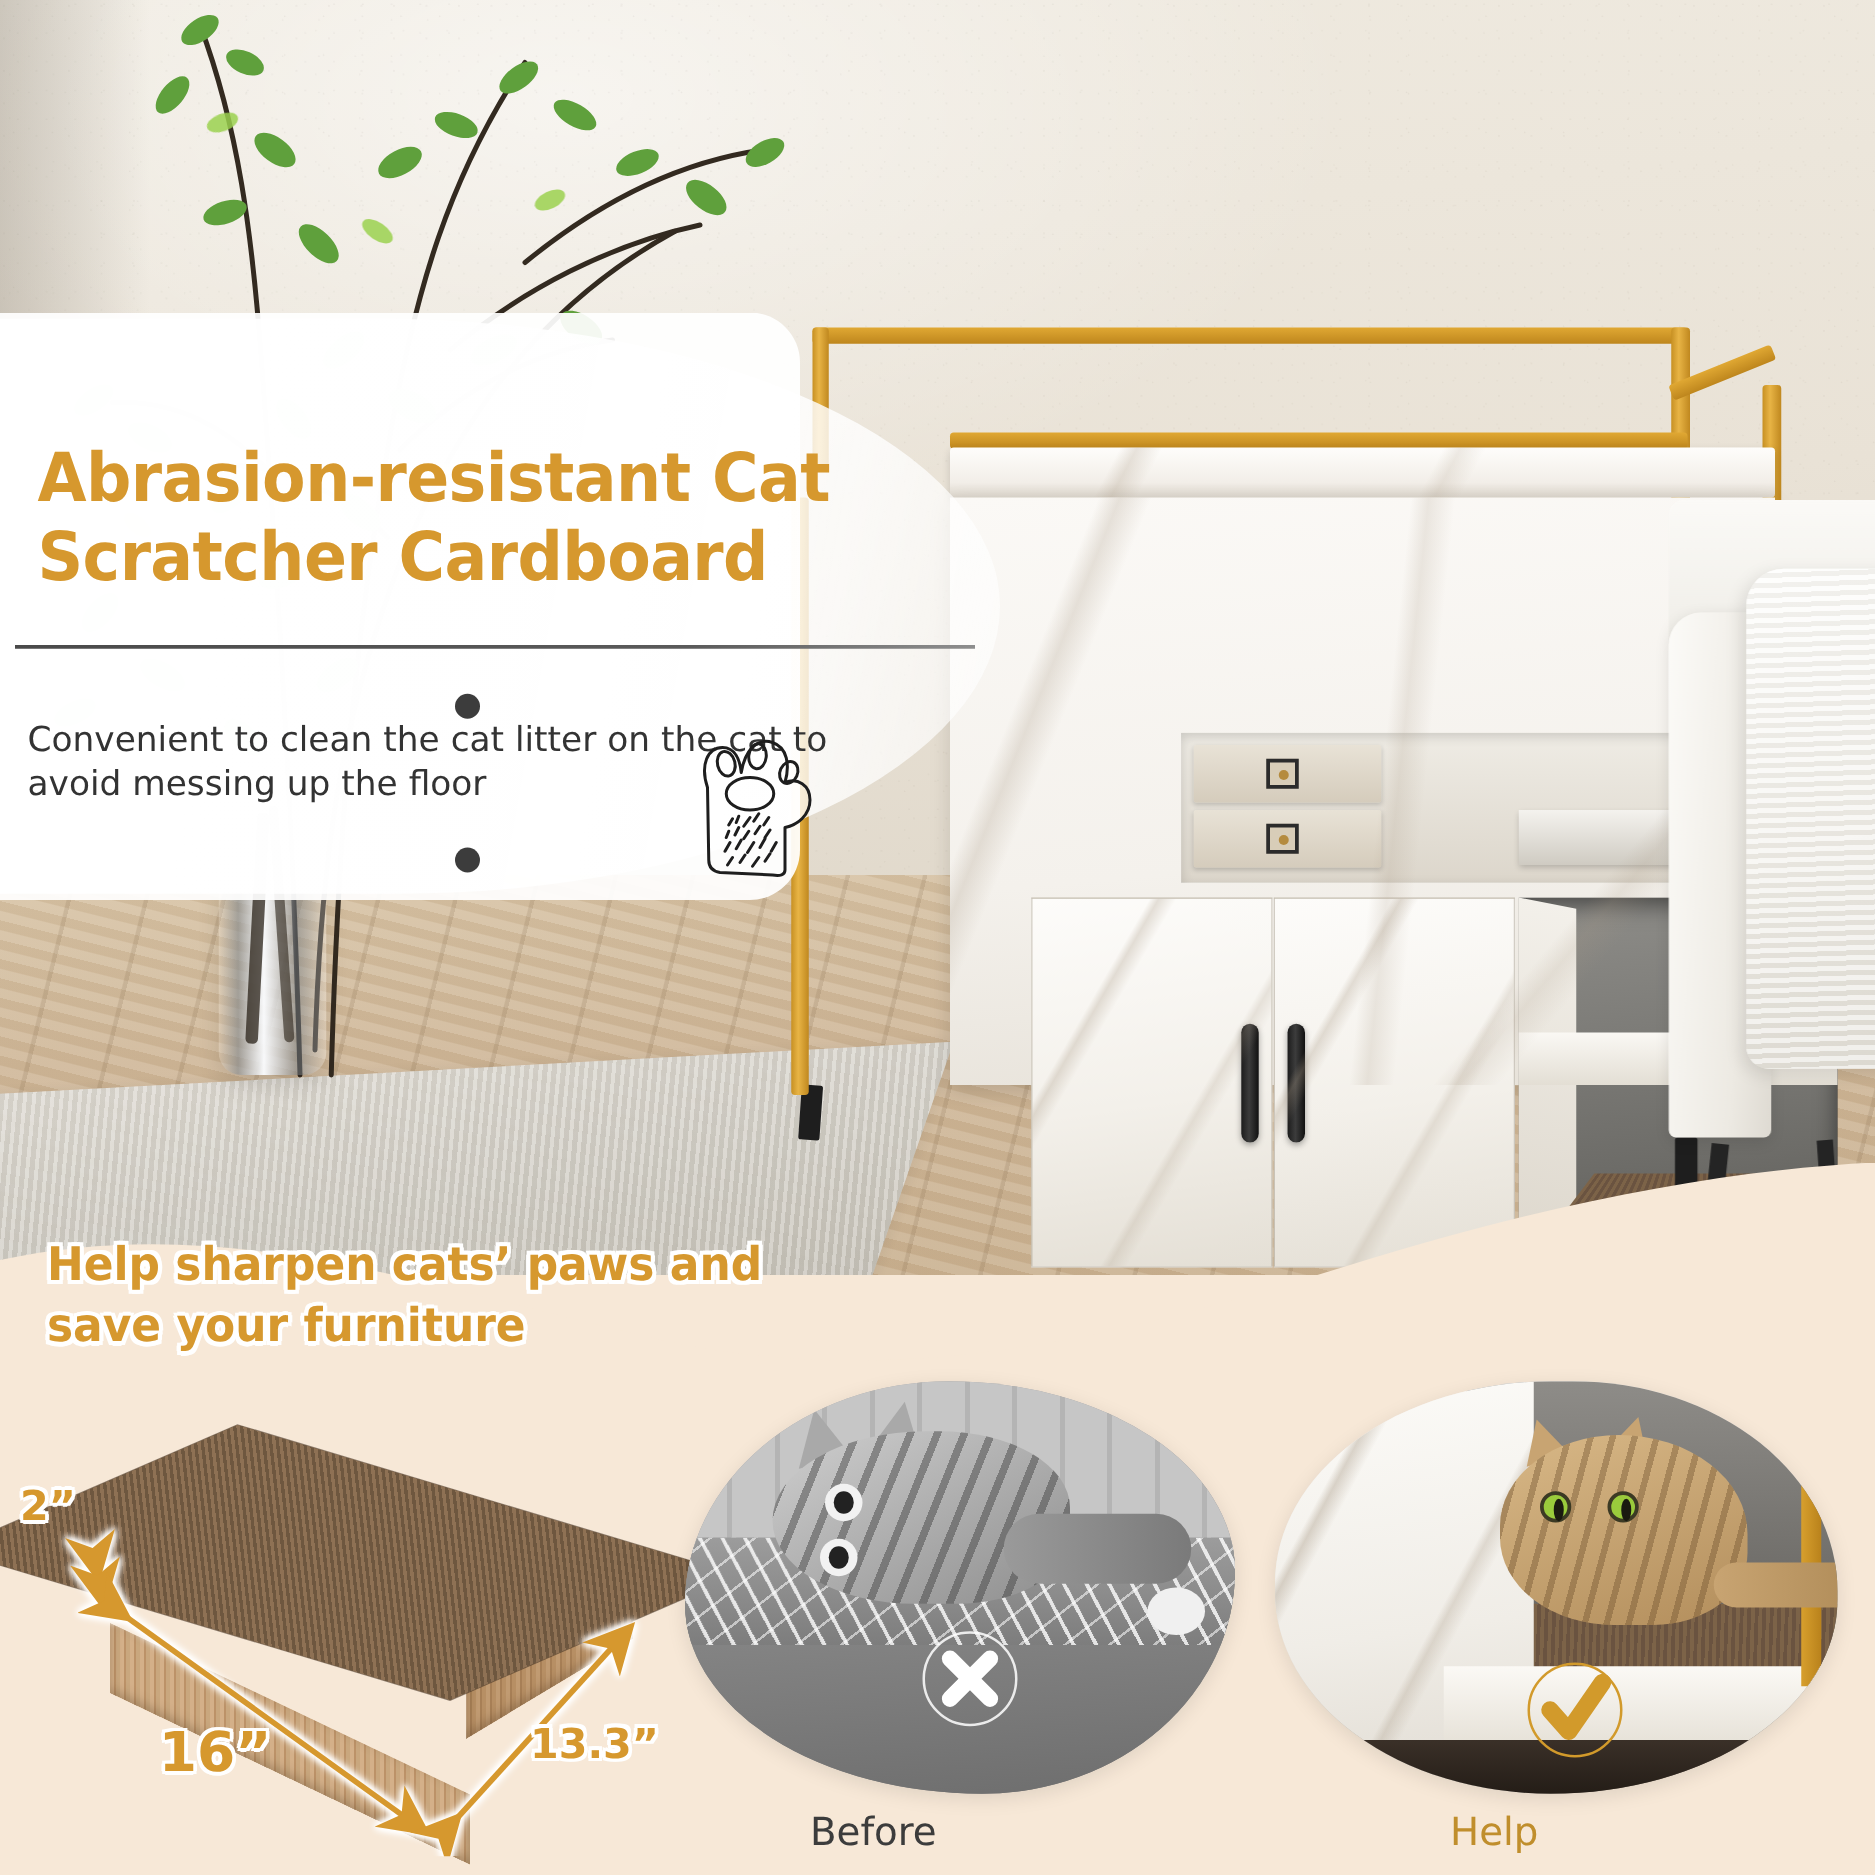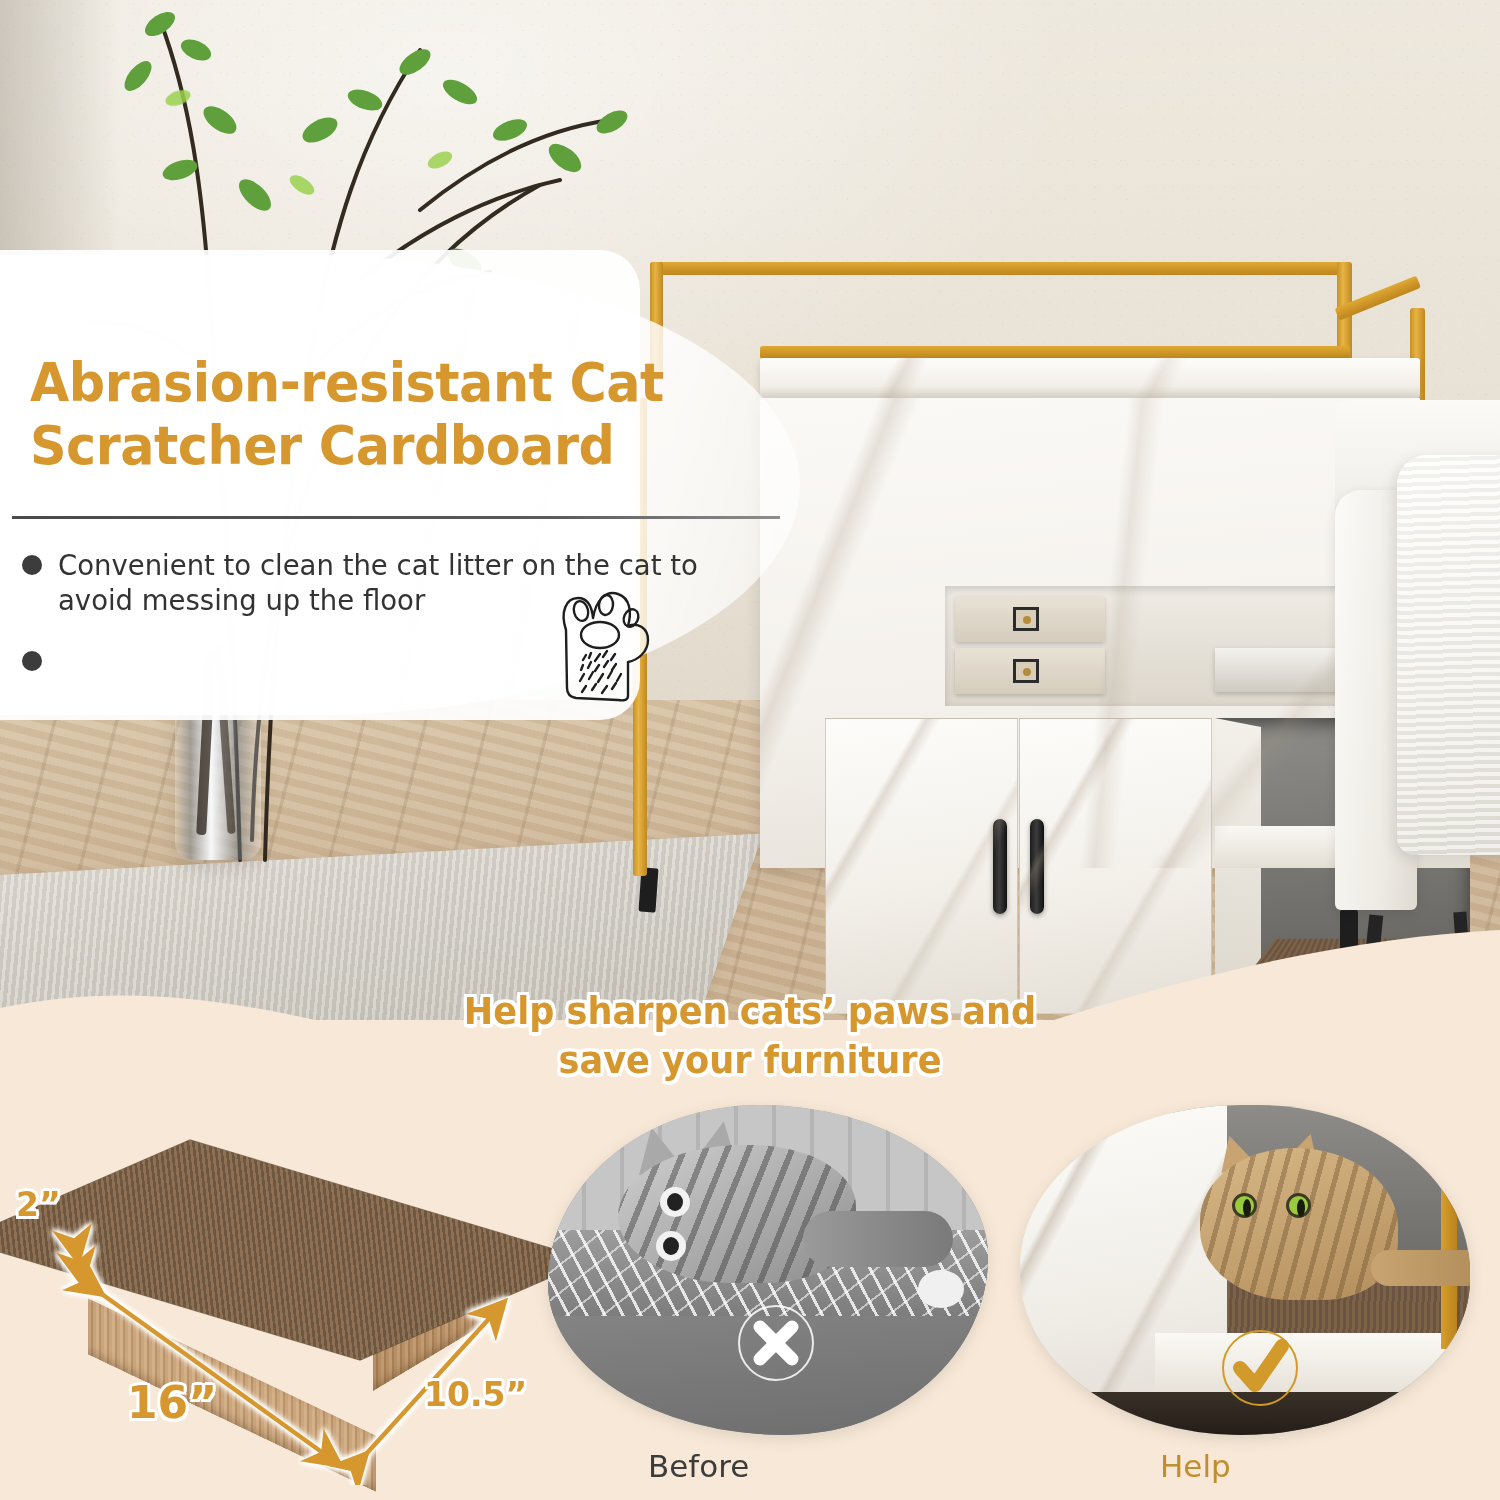--- a/index.html
+++ b/index.html
@@ -141,29 +141,29 @@
          background:rgba(255,255,255,.93); border-radius:0 40px 40px 0; }
 
   
   .headline{ position:absolute; left:30px; top:352px; width:720px; z-index:6;}
   .headline h1{ font-family:"DejaVu Sans", sans-serif; font-weight:700;
          font-size:54px; line-height:1.16; color:#D6982E; letter-spacing:-0.5px;
          transform:scaleX(.94); transform-origin:left center;}
   .rule{ position:absolute; left:12px; top:516px; width:768px; height:3px;
          background:linear-gradient(90deg,#4A4A4A,#5A5A5A 70%,#8E8E8E); z-index:6;}
   .bullets{ position:absolute; left:22px; top:548px; width:720px; z-index:6;}
-  .bullet{ display:flex; align-items:flex-start; margin-bottom:26px;}
+  .bullet{ display:flex; align-items:center; margin-bottom:26px;flex-direction:column;}
   .dot{ width:20px;height:20px;border-radius:50%;background:#3C3C3C;margin:7px 16px 0 0;flex:0 0 20px;}
   .btext{ font-family:"DejaVu Sans",sans-serif; font-size:27.5px; line-height:1.27; color:#333; }
   .paw{ position:absolute; left:548px; top:578px; width:112px; height:125px; z-index:6;}
 
   
   .beige{ position:absolute; left:0; top:930px; width:1500px; height:570px; z-index:7;}
   .beige svg{display:block;}
-  .subhead{ position:absolute; left:0; top:988px; width:1500px; text-align:center; z-index:9;}
+  .subhead{ position:absolute; left:0; top:988px; width:1500px; text-align:left; z-index:9;}
   .subhead div{ font-family:"DejaVu Sans",sans-serif; font-weight:700; font-size:37px; line-height:1.32;
          color:#D6982E; transform:scaleX(.95);
          text-shadow: -3px -3px 0 #FFF, 3px -3px 0 #FFF, -3px 3px 0 #FFF, 3px 3px 0 #FFF,
                       0 -3.5px 0 #FFF, 0 3.5px 0 #FFF, -3.5px 0 0 #FFF, 3.5px 0 0 #FFF;}
 
   
   .board{ position:absolute; left:40px; top:1115px; width:510px; height:370px; z-index:9;}
   .board-top{ position:absolute; left:35px; top:10px; width:400px; height:250px;
       transform: matrix(1,0.30,-0.92,0.40,0,0);
       background: repeating-linear-gradient(45deg,#8E7154 0 2px,#6E573F 2px 4px),
@@ -423,21 +423,21 @@
         </marker>
       </defs>
       <g stroke="#D6982E" stroke-width="4.5" marker-start="url(#ah)" marker-end="url(#ah)" style="filter:drop-shadow(0 0 2.5px #fff) drop-shadow(0 0 2.5px #fff) drop-shadow(0 0 2px #fff)">
         <line x1="36" y1="134" x2="40" y2="156"></line>
         <line x1="52" y1="172" x2="290" y2="343"></line>
         <line x1="318" y1="348" x2="456" y2="196"></line>
       </g>
     </svg>
     <span class="dim d2" style="position:absolute;left:-24px;top:70px;">2”</span>
     <span class="dim d16" style="position:absolute;left:87px;top:262px;">16”</span>
-    <span class="dim d105" style="position:absolute;left:384px;top:260px;">10.5”</span>
+    <span class="dim d105" style="position:absolute;left:384px;top:260px;">13.3”</span>
   </div>
 
   <div class="photo photo-before">
     <span class="bf-wall"></span>
     <span class="bf-sofa"></span>
     <span class="bf-arm"></span>
     <span class="bf-ear" style="left:86px;top:22px;transform:rotate(-12deg);"></span>
     <span class="bf-ear" style="left:150px;top:16px;transform:rotate(10deg);"></span>
     <span class="bf-cat"></span>
     <span class="bf-tail"></span>

